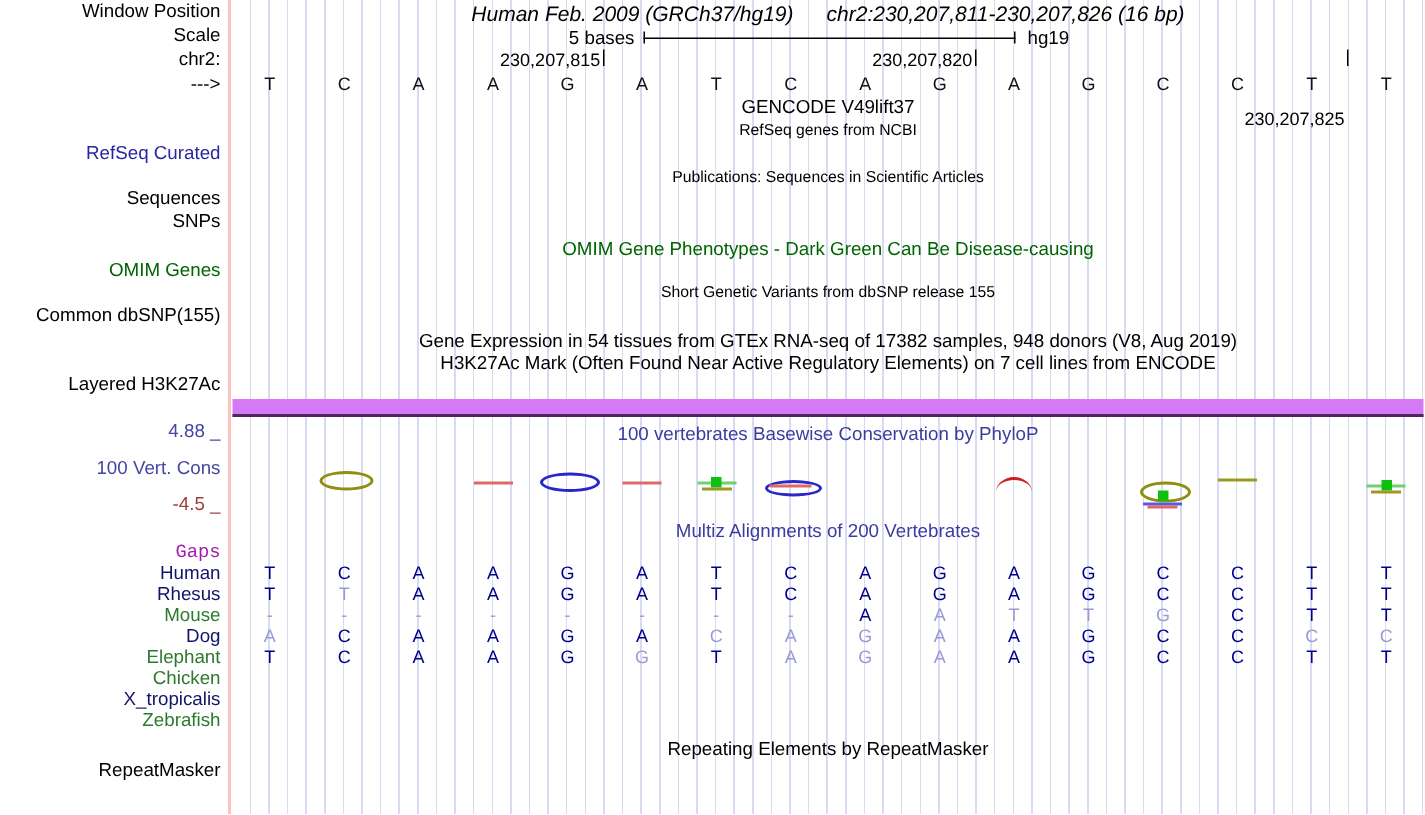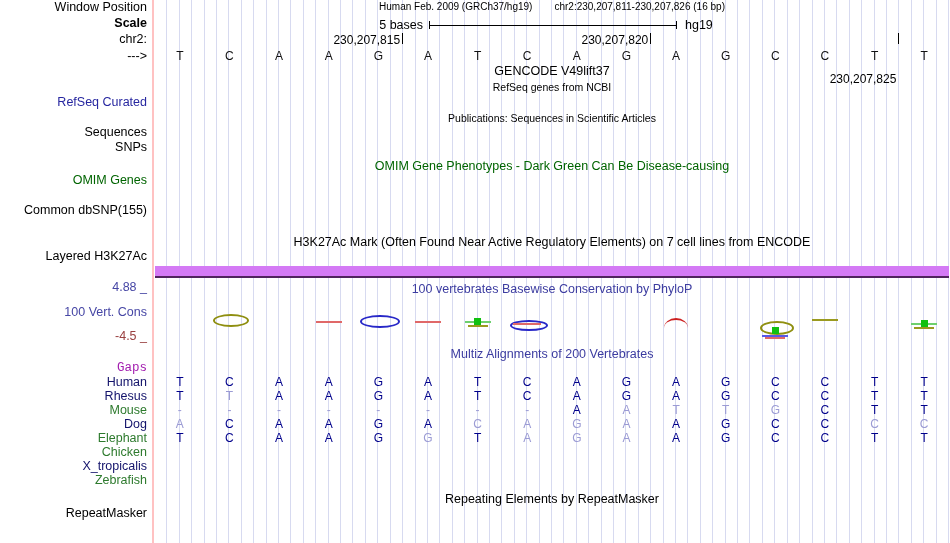--- a/index.html
+++ b/index.html
@@ -13,21 +13,21 @@
   .c-green{color:#006400;}
   .c-navy{color:#13136b;text-align:right;}
   .c-sgreen{color:#2d7a2d;}
   .c-orange{color:#a21caf;font-family:Liberation Mono, monospace;}
   .c-consblue{color:#4646a5;}
   .c-consred{color:#994040;}
   .divider{position:absolute;left:152px;top:0;width:2px;height:100%;background:#ffc2c2;}
   
   .track{position:absolute;left:155px;top:0;width:794px;height:100%;
          background:repeating-linear-gradient(to right,transparent 0px,transparent 11.4px,#d7daf0 11.4px,#d7daf0 12.406px);}
-  .hdr{position:absolute;top:1px;left:0;width:100%;text-align:center;font-size:10px;color:#000;white-space:nowrap;}
+  .hdr{position:absolute;top:1px;left:0;width:100%;text-align:center;font-size:14px;color:#000;white-space:nowrap;font-style:italic;}
   .hdr .gap{display:inline-block;width:22px;}
   .ctitle{position:absolute;left:0;width:100%;text-align:center;white-space:nowrap;line-height:13px;}
   .big{font-size:12.5px;} .small{font-size:10.5px;}
   .t-black{color:#000;} .t-green{color:#006400;} .t-blue{color:#3c3ca0;}
   
   .s-label{position:absolute;top:18px;left:158px;width:110px;text-align:right;font-size:12.5px;color:#000;}
   .s-line{position:absolute;left:274px;top:25px;width:248px;height:1px;background:#000;}
   .s-tick{position:absolute;top:21px;width:1px;height:8px;background:#000;}
   .s-asm{position:absolute;top:18px;left:530px;font-size:12.5px;color:#000;}
   
@@ -57,21 +57,21 @@
 </head>
 <body>
 
 <div class="screen">
 
   <div class="labels" id="labels">
     <div class="lbl c-consblue" style="top:281px">4.88 _</div>
     <div class="lbl c-consblue" style="top:306px">100 Vert. Cons</div>
     <div class="lbl c-consred" style="top:330px">-4.5 _</div>
   <div class="lbl c-black" style="top: 1px;">Window Position</div>
-      <div class="lbl c-black" style="top: 17px; font-weight: bold;">Scale</div>
+      <div class="lbl c-black" style="top: 17px;">Scale</div>
       <div class="lbl c-black" style="top: 33px;">chr2:</div>
       <div class="lbl c-black" style="top: 50px;">---&gt;</div>
       <div class="lbl c-blue" style="top: 96px;">RefSeq Curated</div>
       <div class="lbl c-black" style="top: 126px;">Sequences</div>
       <div class="lbl c-black" style="top: 141px;">SNPs</div>
       <div class="lbl c-green" style="top: 174px;">OMIM Genes</div>
       <div class="lbl c-black" style="top: 204px;">Common dbSNP(155)</div>
       <div class="lbl c-black" style="top: 250px;">Layered H3K27Ac</div>
       <div class="lbl c-black" style="top: 507px;">RepeatMasker</div>
       <div class="lbl c-orange" style="top: 362px;">Gaps</div>
@@ -96,20 +96,22 @@
     <div class="s-line"></div>
     <div class="s-tick" style="left:274px"></div>
     <div class="s-tick" style="left:521px"></div>
     <div class="s-asm">hg19</div>
 
     <div class="h3k" id="h3kbar" style="background: rgb(212, 122, 245); border-bottom-color: rgb(80, 36, 94);"></div>
   <div class="ctitle big t-black" style="top: 65px;">GENCODE V49lift37</div>
       <div class="ctitle small t-black" style="top: 81px;">RefSeq genes from NCBI</div>
       <div class="ctitle big t-green" style="top: 160px;">OMIM Gene Phenotypes - Dark Green Can Be Disease-causing</div>
       <div class="ctitle small t-black" style="top: 112px;">Publications: Sequences in Scientific Articles</div>
+      <div class="ctitle small t-black" style="top: 189px;">Short Genetic Variants from dbSNP release 155</div>
+      <div class="ctitle big t-black" style="top: 221px;">Gene Expression in 54 tissues from GTEx RNA-seq of 17382 samples, 948 donors (V8, Aug 2019)</div>
       <div class="ctitle big t-black" style="top: 236px;">H3K27Ac Mark (Often Found Near Active Regulatory Elements) on 7 cell lines from ENCODE</div>
       <div class="ctitle big t-blue" style="top: 283px;">100 vertebrates Basewise Conservation by PhyloP</div>
       <div class="ctitle big t-blue" style="top: 348px;">Multiz Alignments of 200 Vertebrates</div>
       <div class="ctitle big t-black" style="top: 493px;">Repeating Elements by RepeatMasker</div>
       <div class="coordlbl" style="left: 88.125px; width: 157px;">230,207,815</div>
       <div class="coordtick" style="left: 247.125px;"></div>
       <div class="coordlbl" style="left: 336.25px; width: 157px;">230,207,820</div>
       <div class="coordtick" style="left: 495.25px;"></div>
       <div class="coordlbl" style="left: 584.375px; width: 157px; margin-top: 39px;">230,207,825</div>
       <div class="coordtick" style="left: 743.375px;"></div>

